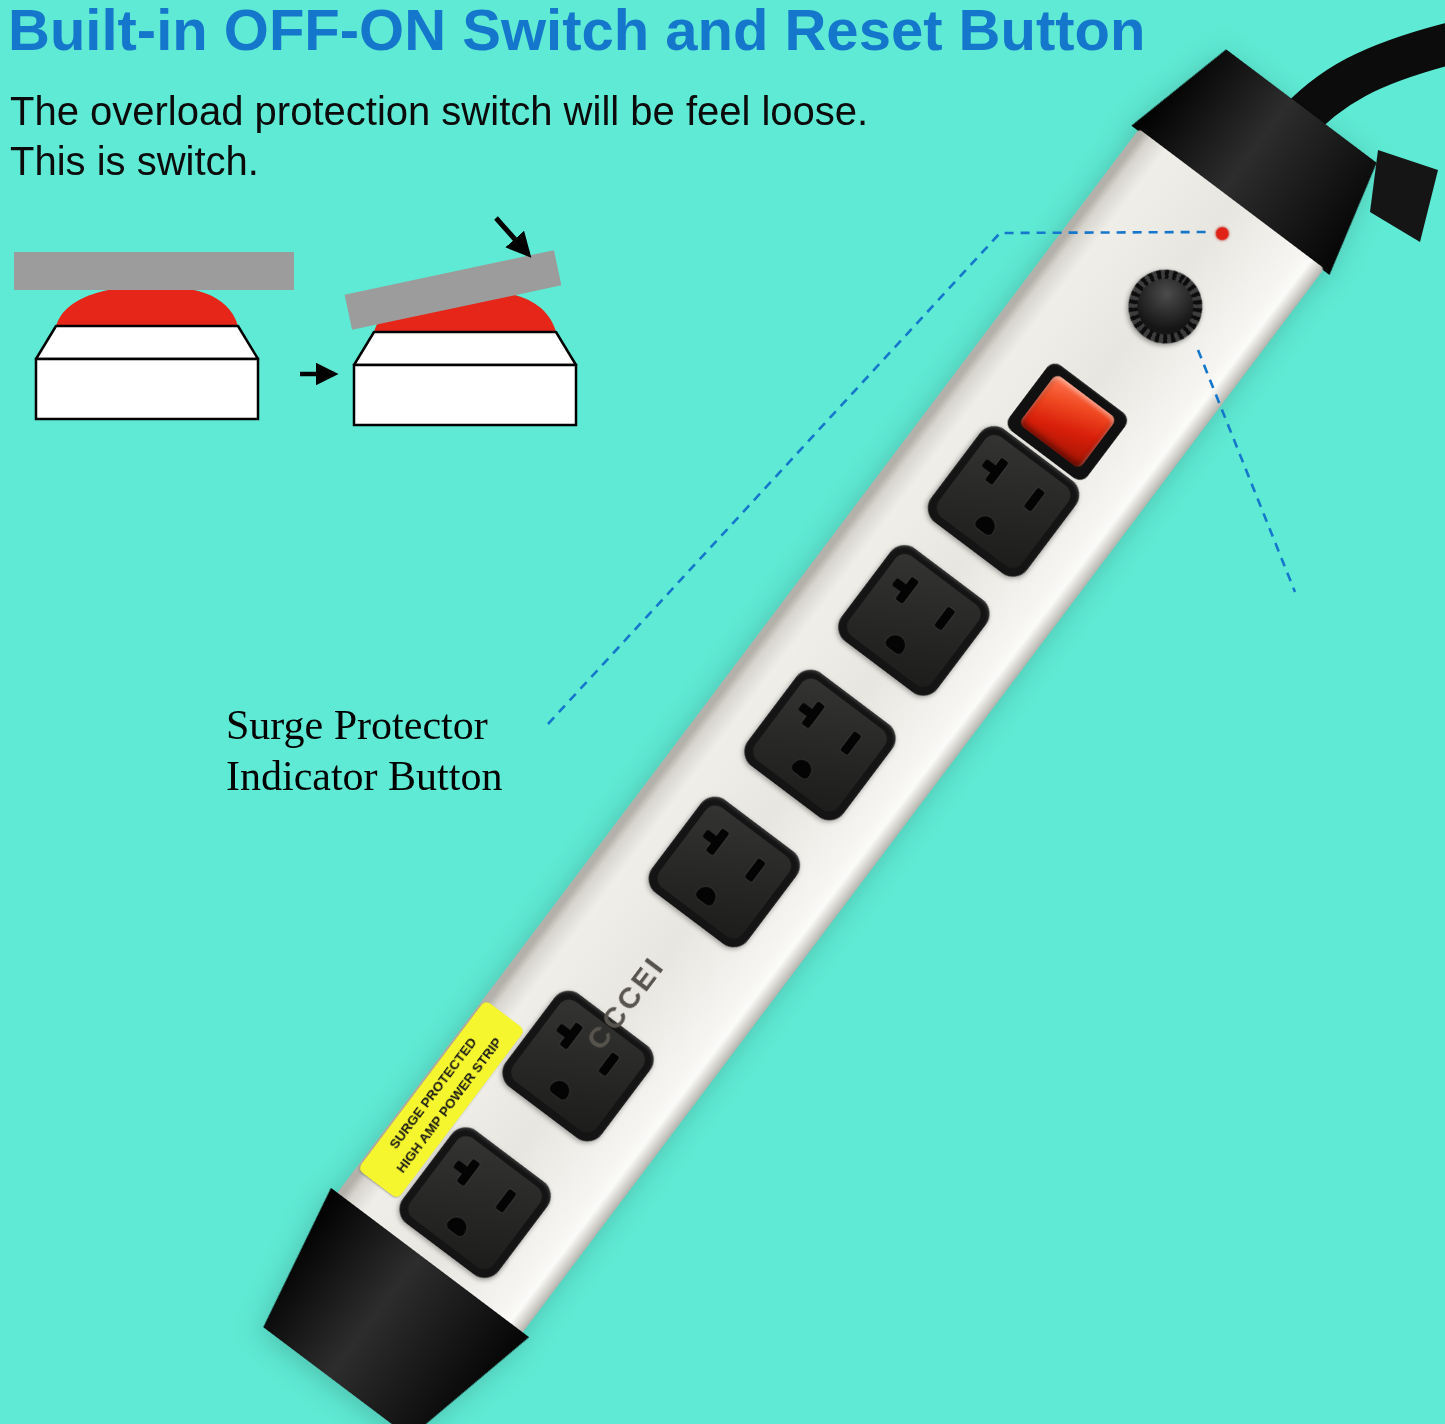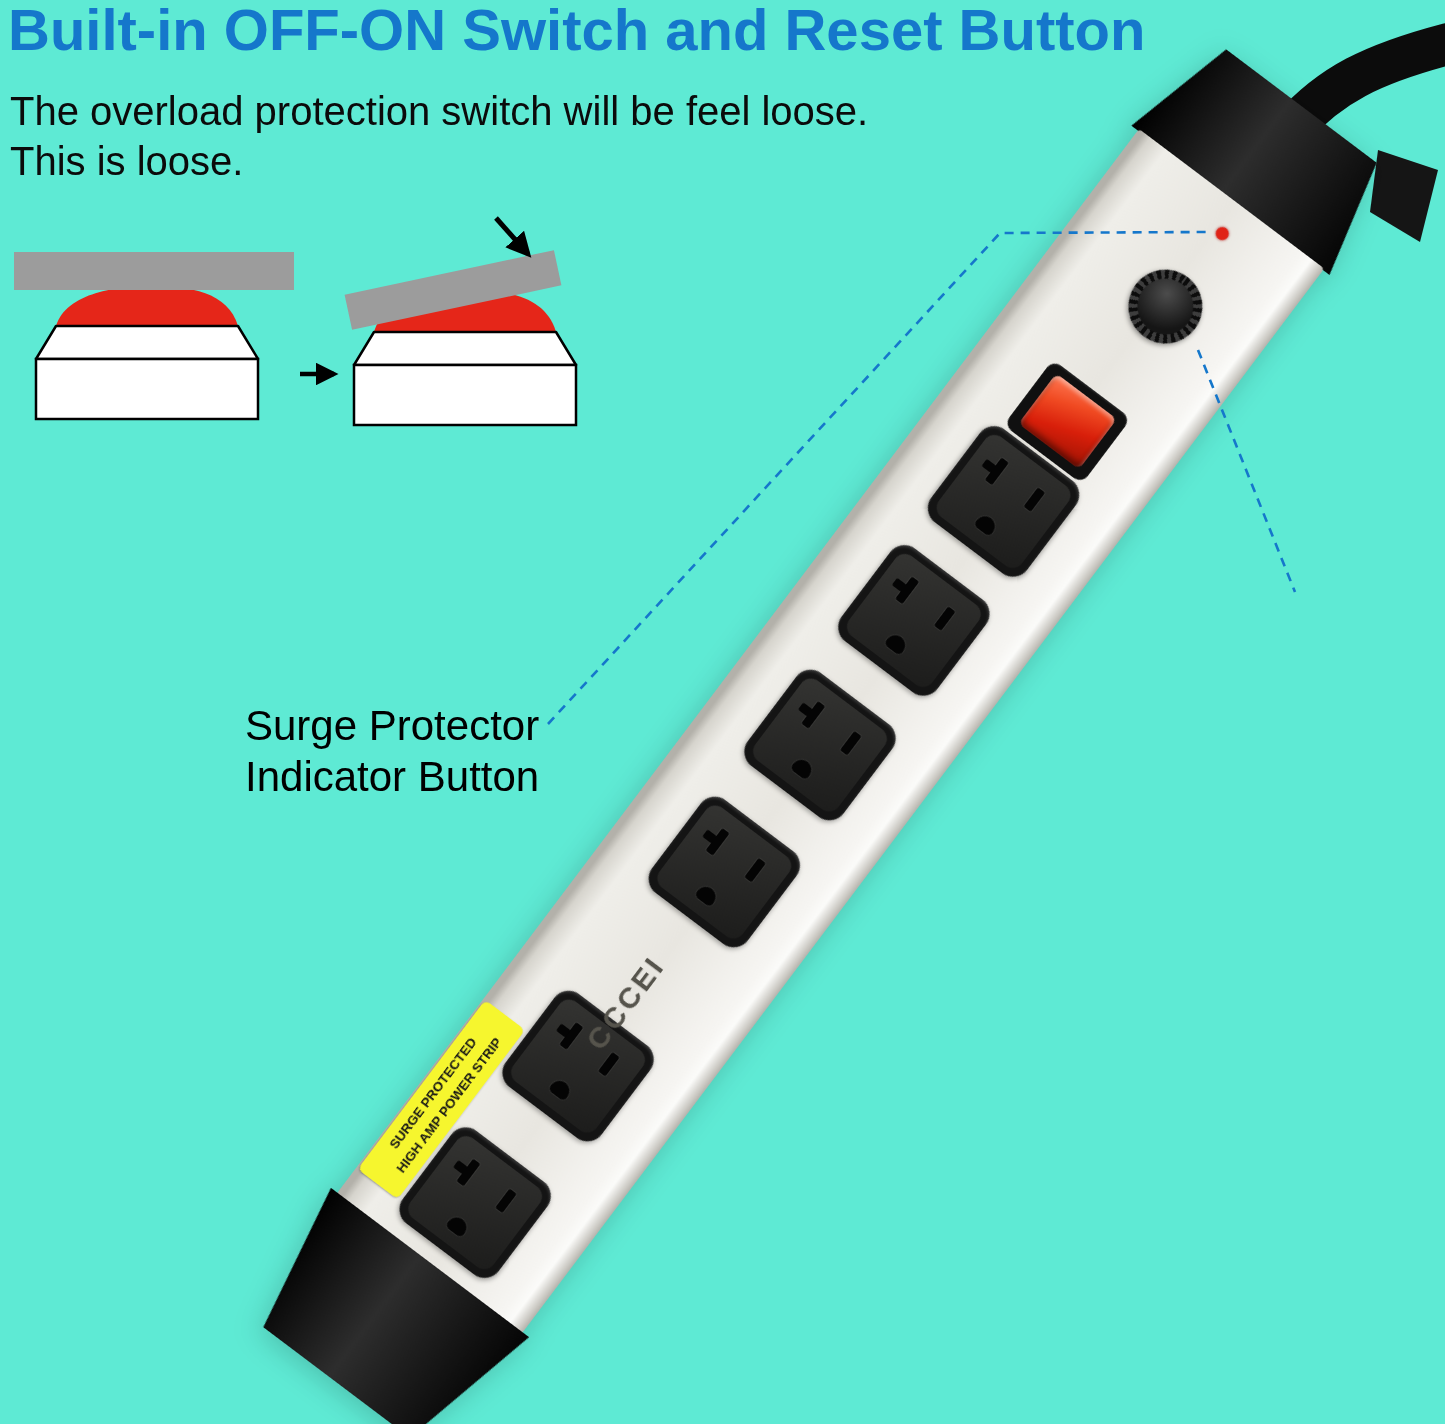--- a/index.html
+++ b/index.html
@@ -10,21 +10,21 @@
   }
   .title {
     position:absolute; left:8px; top:-4px; font-size:58px; font-weight:bold;
     color:#1577cb; letter-spacing:0; white-space:nowrap;
   }
   .subtitle {
     position:absolute; left:10px; top:86px; font-size:40px; color:#0b0b0b; line-height:1.25;
   }
   .callout { position:absolute; font-size:42px; color:#000; line-height:1.22; }
   .callout-reset { left:1203px; top:606px; }
-  .callout-surge { left:245px; top:700px; }
+  .callout-surge { left:226px; top:700px;font-family:Liberation Serif, serif; }
 
   svg.overlay { position:absolute; left:0; top:0; pointer-events:none; }
   #cord-layer   { z-index:1; }
   #illus-layer  { z-index:2; }
   #leader-layer { z-index:6; }
 
   
   .strip {
     position:absolute; left:704px; top:-55px; width:232px; height:1600px;
     transform:rotate(37deg); z-index:3;
@@ -101,21 +101,21 @@
   }
 </style>
 </head>
 <body>
 
 <div class="page">
 
   <div class="title">Built-in OFF-ON Switch and Reset Button</div>
   <div class="subtitle">
     <div>The overload protection switch will be feel loose.</div>
-    <div>This is loose.</div>
+    <div>This is switch.</div>
   </div>
 
   <svg id="cord-layer" class="overlay" width="1445" height="1424" viewBox="0 0 1445 1424">
     <path d="M1292,128 C1330,85 1372,64 1448,44" stroke="#0c0c0c" stroke-width="42" fill="none" stroke-linecap="round"></path>
     <polygon points="1378,150 1438,170 1420,242 1370,212" fill="#151515"></polygon>
   </svg>
 
   <svg id="illus-layer" class="overlay" style="top:212px" width="640" height="235" viewBox="0 0 640 235">
     <defs>
       <marker id="arr" viewBox="0 0 10 10" refX="8" refY="5" markerWidth="5" markerHeight="5" orient="auto-start-reverse">

